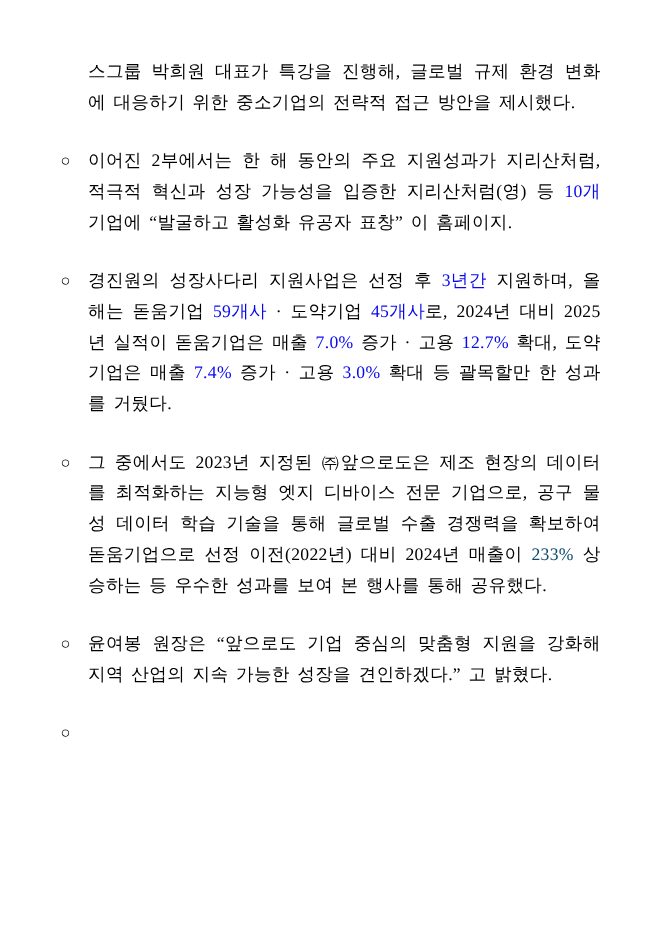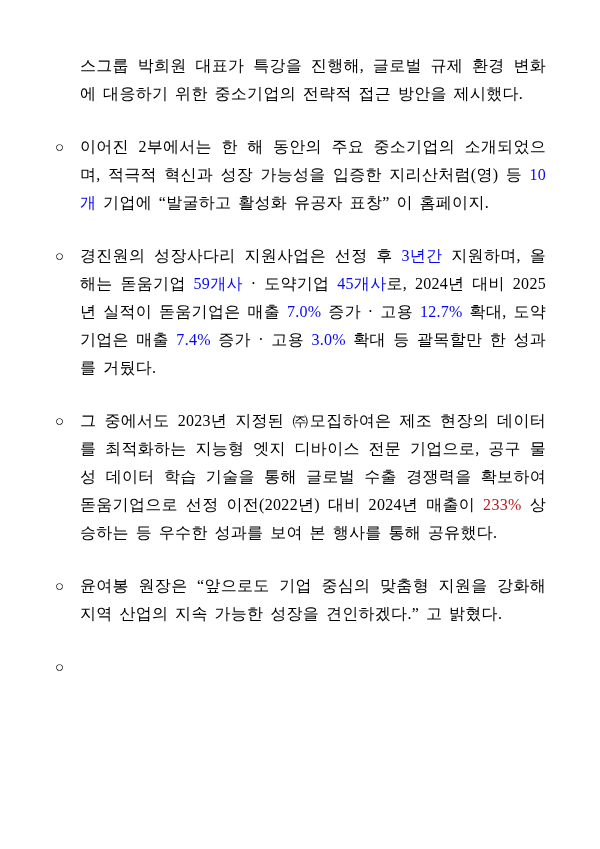--- a/index.html
+++ b/index.html
@@ -54,19 +54,19 @@
     font-size: 15px;
     margin-right: 9px;
   }
 </style>
 </head>
 <body>
 
 <div class="page">
   <div id="paragraphs">
       <div class="para"><span>스그룹 박희원 대표가 특강을 진행해, 글로벌 규제 환경 변화에 대응하기 위한 중소기업의 전략적 접근 방안을 제시했다.</span></div>
-      <div class="para"><span class="bullet">○</span><span>이어진 2부에서는 한 해 동안의 주요 중소기업의 소개되었으며, 적극적 혁신과 성장 가능성을 입증한 </span><span class="seg-bold">지리산처럼(영)</span><span> 등 </span><span class="seg-bold" style="color: rgb(8, 8, 238);">10개</span><span> 기업에 </span><span class="seg-bold">“발굴하고 활성화 유공자 표창”</span><span> 이 홈페이지.</span></div>
+      <div class="para"><span class="bullet">○</span><span>이어진 2부에서는 한 해 동안의 주요 지원성과가 지리산처럼, 적극적 혁신과 성장 가능성을 입증한 </span><span class="seg-bold">지리산처럼(영)</span><span> 등 </span><span class="seg-bold" style="color: rgb(8, 8, 238);">10개</span><span> 기업에 </span><span class="seg-bold">“발굴하고 활성화 유공자 표창”</span><span> 이 홈페이지.</span></div>
       <div class="para"><span class="bullet">○</span><span>경진원의 성장사다리 지원사업은 선정 후 </span><span class="seg-bold" style="color: rgb(8, 8, 238);">3년간</span><span> 지원하며, 올해는 돋움기업 </span><span class="seg-bold" style="color: rgb(8, 8, 238);">59개사</span><span> · 도약기업 </span><span class="seg-bold" style="color: rgb(8, 8, 238);">45개사</span><span>로, 2024년 대비 2025년 실적이 돋움기업은 매출 </span><span class="seg-bold" style="color: rgb(8, 8, 238);">7.0%</span><span> 증가 · 고용 </span><span class="seg-bold" style="color: rgb(8, 8, 238);">12.7%</span><span> 확대, 도약기업은 매출 </span><span class="seg-bold" style="color: rgb(8, 8, 238);">7.4%</span><span> 증가 · 고용 </span><span class="seg-bold" style="color: rgb(8, 8, 238);">3.0%</span><span> 확대 등 괄목할만 한 성과를 거뒀다.</span></div>
-      <div class="para"><span class="bullet">○</span><span>그 중에서도 2023년 지정된 </span><span class="seg-bold">㈜모집하여</span><span>은 제조 현장의 데이터를 최적화하는 지능형 엣지 디바이스 전문 기업으로, 공구 물성 데이터 학습 기술을 통해 글로벌 수출 경쟁력을 확보하여 돋움기업으로 선정 이전(2022년) 대비 2024년 매출이 </span><span class="seg-bold" style="color: #b91c1c;">233%</span><span> 상승하는 등 우수한 성과를 보여 본 행사를 통해 공유했다.</span></div>
+      <div class="para"><span class="bullet">○</span><span>그 중에서도 2023년 지정된 </span><span class="seg-bold">㈜앞으로도</span><span>은 제조 현장의 데이터를 최적화하는 지능형 엣지 디바이스 전문 기업으로, 공구 물성 데이터 학습 기술을 통해 글로벌 수출 경쟁력을 확보하여 돋움기업으로 선정 이전(2022년) 대비 2024년 매출이 </span><span class="seg-bold" style="color: #0c4a6e;">233%</span><span> 상승하는 등 우수한 성과를 보여 본 행사를 통해 공유했다.</span></div>
       <div class="para"><span class="bullet">○</span><span class="seg-bold">윤여봉 원장</span><span>은 “앞으로도 기업 중심의 맞춤형 지원을 강화해 지역 산업의 지속 가능한 성장을 견인하겠다.” 고 밝혔다.</span></div>
       <div class="para"><span class="bullet">○</span></div>
     </div>
 </div>
 
 </body></html>

